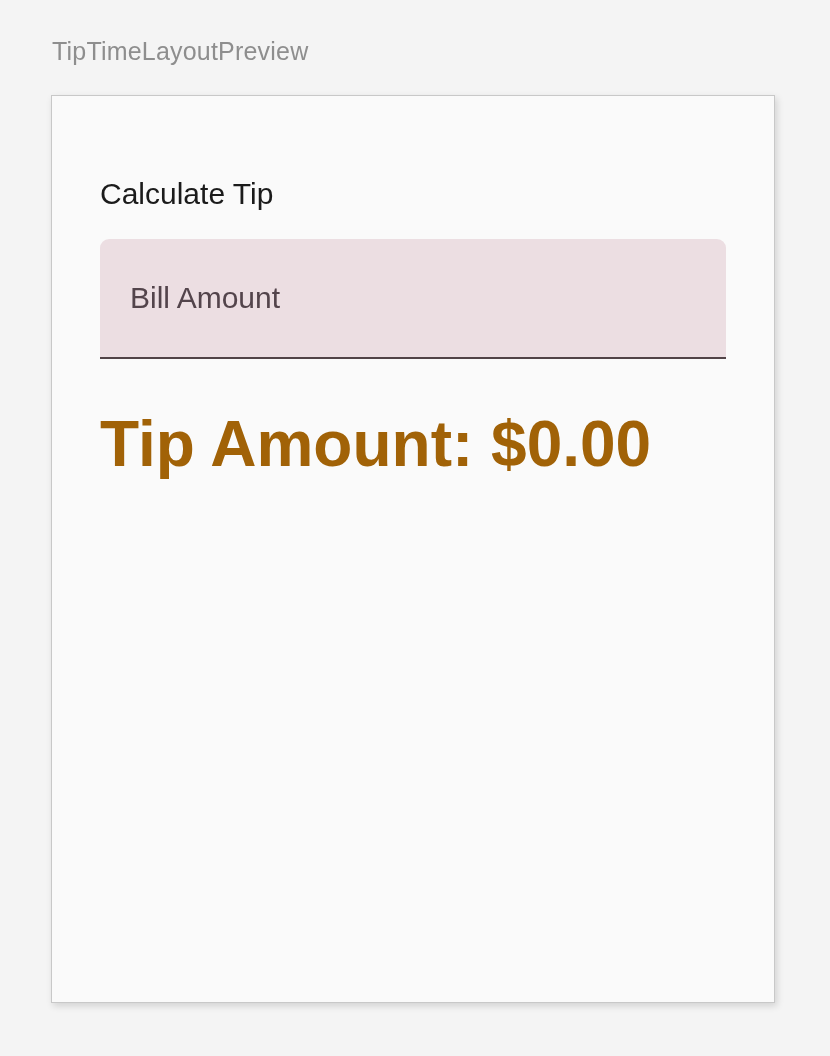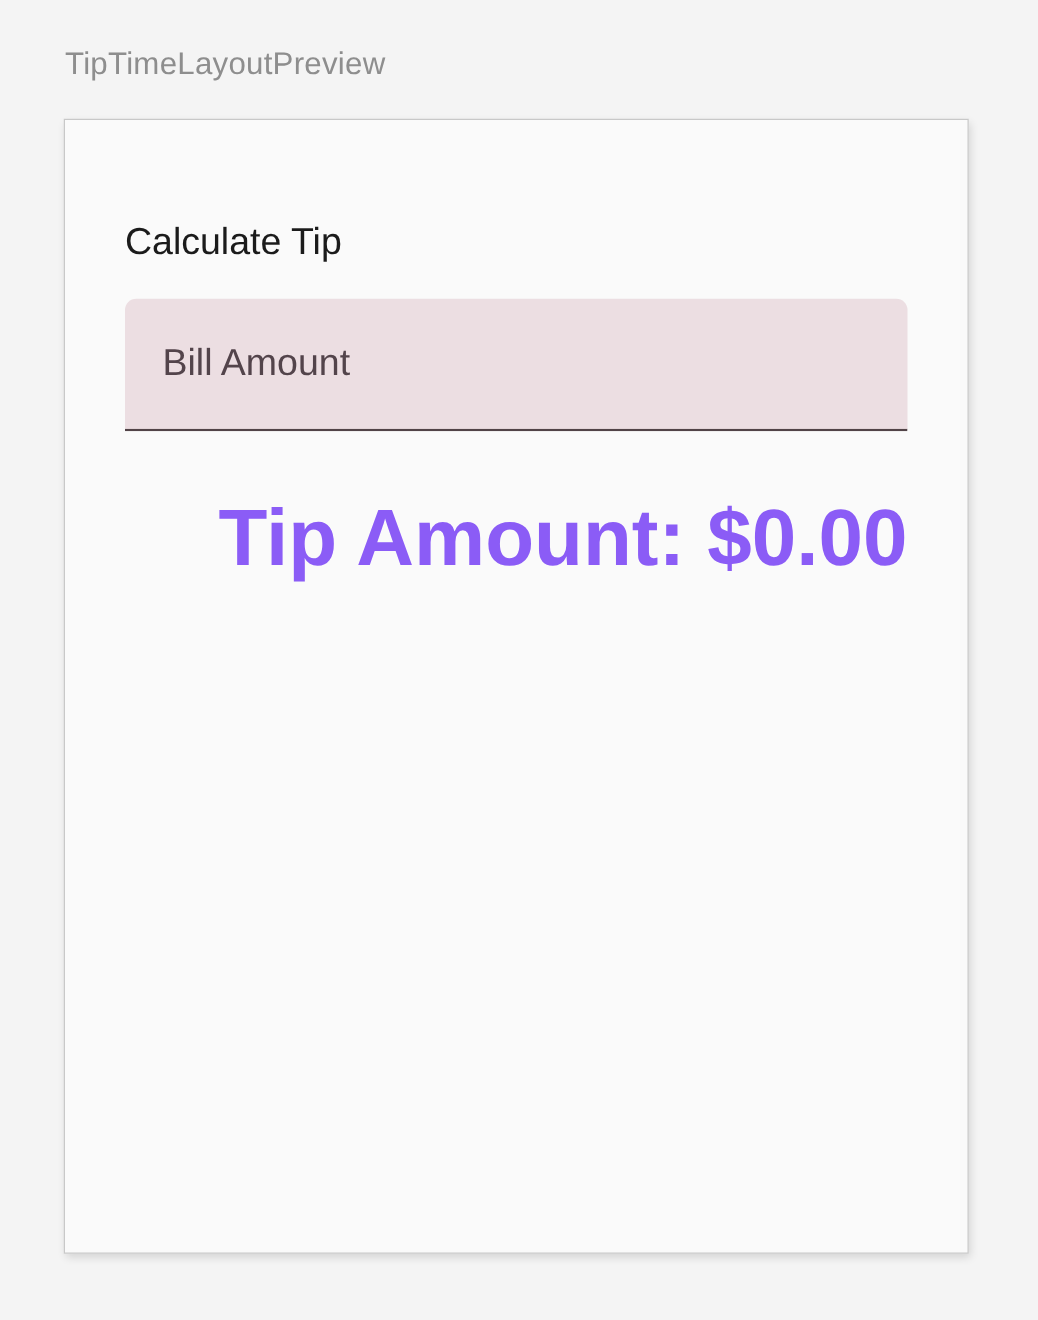--- a/index.html
+++ b/index.html
@@ -39,21 +39,21 @@
   .heading {
     margin-top: 82px;
     font-size: 30px;
     line-height: 32px;
     color: #1b1b1b;
     text-align: left;
   }
   .text-field {
     display: block;
     width: 100%;
-    height: 106px;
+    height: 120px;
     margin-top: 29px;
     background: #ecdee2;
     border: none;
     border-bottom: 2px solid #514347;
     border-radius: 9px 9px 0 0;
     padding: 0 30px;
     font-family: "Liberation Sans", sans-serif;
     font-size: 30px;
     color: #201a1c;
     outline: none;
@@ -63,22 +63,22 @@
     opacity: 1;
   }
   .text-field.second {
     margin-top: 58px;
   }
   .tip-amount {
     margin-top: 46px;
     font-size: 64px;
     line-height: 78px;
     font-weight: bold;
-    color: #8b5cf6;
-    text-align: right;
+    color: #a16207;
+    text-align: left;
     white-space: nowrap;
   }
 </style>
 </head>
 <body>
 
 <div class="canvas">
 
   <div class="preview-title">TipTimeLayoutPreview</div>
 

